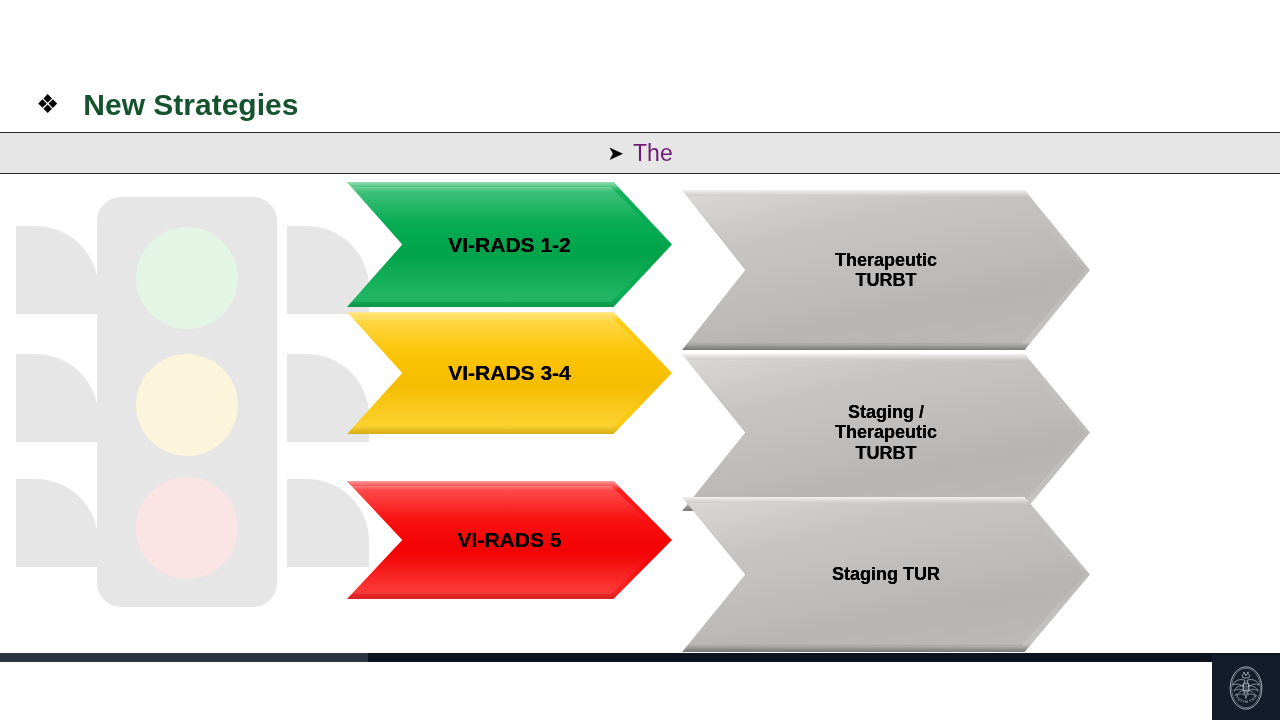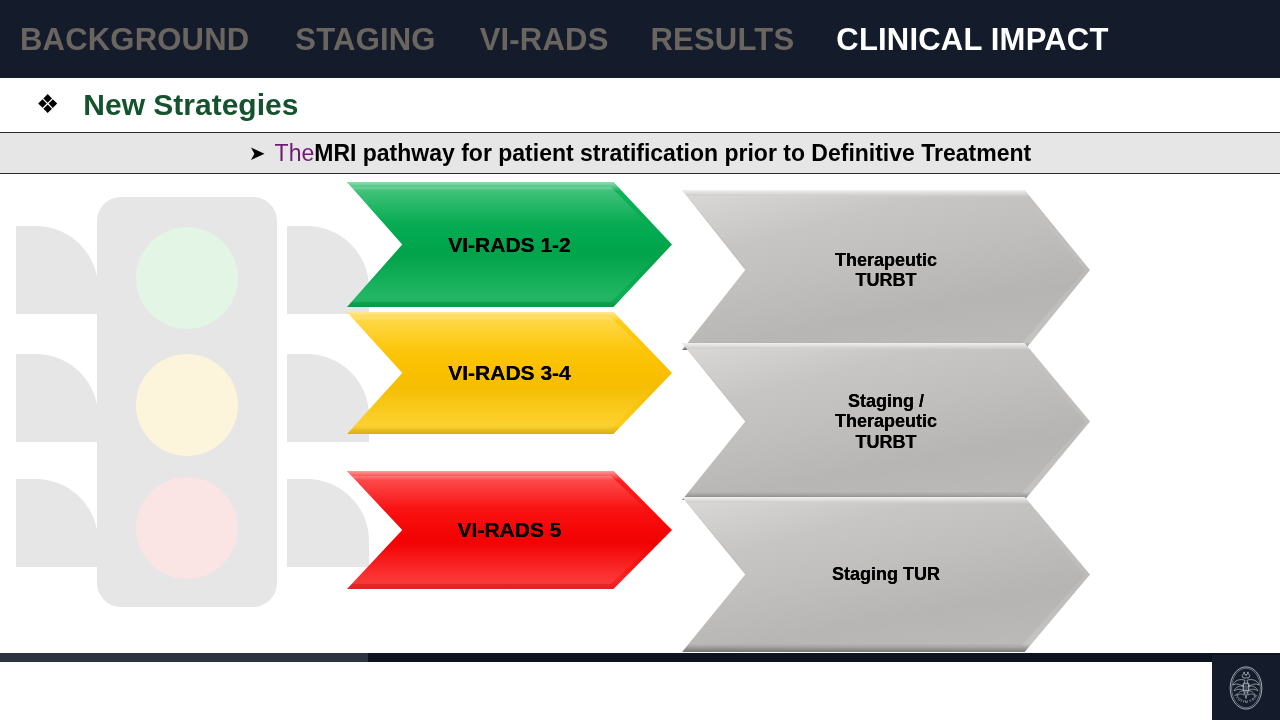--- a/index.html
+++ b/index.html
@@ -90,21 +90,21 @@
   }
 
   
   .chev-color{
     left:347px;width:325px;
     clip-path:polygon(0% 0%, 82% 0%, 100% 50%, 82% 100%, 0% 100%, 17% 50%);
   }
   .chev-color .label{font-size:21px;}
   .chev-green{top:0px;height:125px;background:linear-gradient(180deg,#13b45a 0%,#00a84e 42%,#00a349 60%,#0eb257 100%);}
   .chev-yellow{top:130px;height:122px;background:linear-gradient(180deg,#ffcf1a 0%,#fcc200 40%,#f5bd00 62%,#ffd01f 100%);}
-  .chev-red{top:289px;height:118px;background:linear-gradient(180deg,#ff2222 0%,#f80a0a 40%,#f20000 62%,#ff2b2b 100%);align-items:center;}
+  .chev-red{top:299px;height:118px;background:linear-gradient(180deg,#ff2222 0%,#f80a0a 40%,#f20000 62%,#ff2b2b 100%);align-items:center;}
 
   
   .chev-color::before{
     content:"";position:absolute;left:0;top:0;right:0;bottom:0;z-index:1;
     clip-path:polygon(0% 0%, 82% 0%, 100% 50%, 82% 100%, 0% 100%, 17% 50%);
     background:
       linear-gradient(180deg, rgba(255,255,255,0.55) 0px, rgba(255,255,255,0.0) 9px),
       linear-gradient(0deg, rgba(0,0,0,0.16) 0px, rgba(0,0,0,0.0) 9px);
     pointer-events:none;
   }
@@ -116,21 +116,21 @@
   }
 
   
   .chev-gray{
     left:682px;width:408px;
     background:linear-gradient(170deg,#c8c6c4 0%,#c2c0be 45%,#bdbbb9 70%,#c9c7c5 100%);
     clip-path:polygon(0% 0%, 84% 0%, 100% 50%, 84% 100%, 0% 100%, 15.5% 50%);
   }
   .chev-gray .label{font-size:18px;}
   .chev-g1{top:8px;height:160px;}
-  .chev-g2{top:161px;height:157px;}
+  .chev-g2{top:172px;height:157px;}
   .chev-g3{top:315px;height:155px;}
 
   .chev-gray::before{
     content:"";position:absolute;inset:0;z-index:1;
     clip-path:polygon(0% 0%, 84% 0%, 100% 50%, 84% 100%, 0% 100%, 15.5% 50%);
     background:
       linear-gradient(180deg, rgba(255,255,255,0.75) 0px, rgba(255,255,255,0.0) 7px),
       linear-gradient(0deg, rgba(60,60,60,0.55) 0px, rgba(120,120,120,0.0) 8px);
     pointer-events:none;
   }
@@ -153,37 +153,29 @@
     background:#141c2b;
     display:flex;align-items:center;justify-content:center;
   }
   .crest{width:48px;height:48px;}
 </style>
 </head>
 <body>
 
 <div class="slide">
 
-  <div class="topnav">
-    <span class="nav-item inactive" id="nav-background">BACKGROUND</span>
-    <span class="nav-item inactive" id="nav-staging">STAGING</span>
-    <span class="nav-item inactive" id="nav-virads">VI-RADS</span>
-    <span class="nav-item inactive" id="nav-results">RESULTS</span>
-    <span class="nav-item active" id="nav-clinical">CLINICAL IMPACT</span>
-  </div>
 
   <div class="heading-row">
     <span class="heading-bullet">❖</span>
     <span class="heading-text">New Strategies</span>
   </div>
 
   <div class="subtitle-bar">
     <span class="subtitle-arrow">➤</span>
     <span class="subtitle-light">The </span>
-    <span class="subtitle-strong">MRI pathway for patient stratification prior to Definitive Treatment</span>
   </div>
 
   <div class="trafficlight">
     <div class="visor left vl1"></div>
     <div class="visor right vr1"></div>
     <div class="visor left vl2"></div>
     <div class="visor right vr2"></div>
     <div class="visor left vl3"></div>
     <div class="visor right vr3"></div>
     <div class="tl-body"></div>

